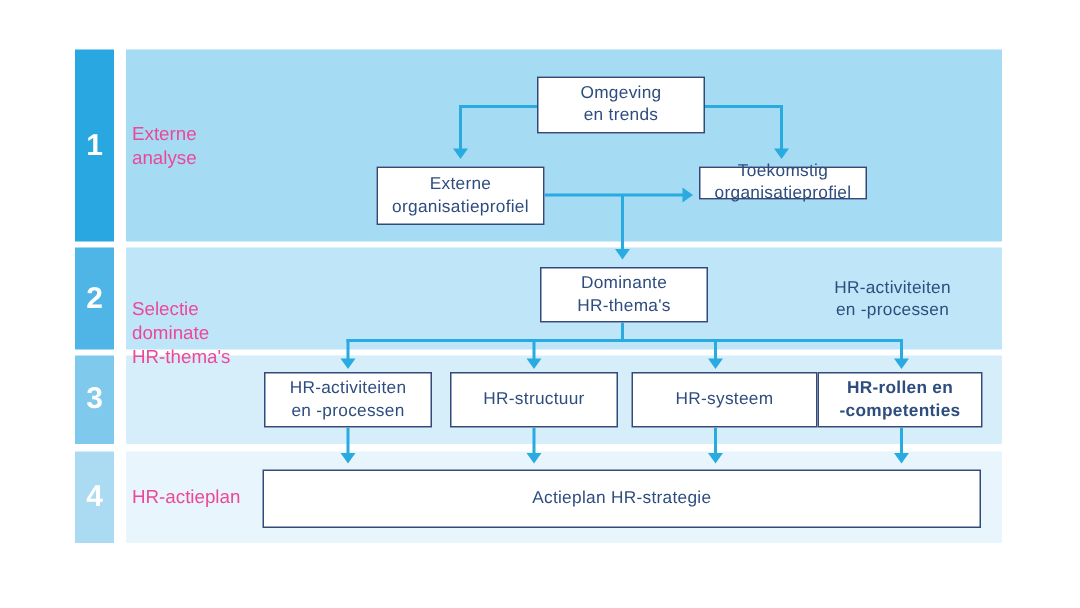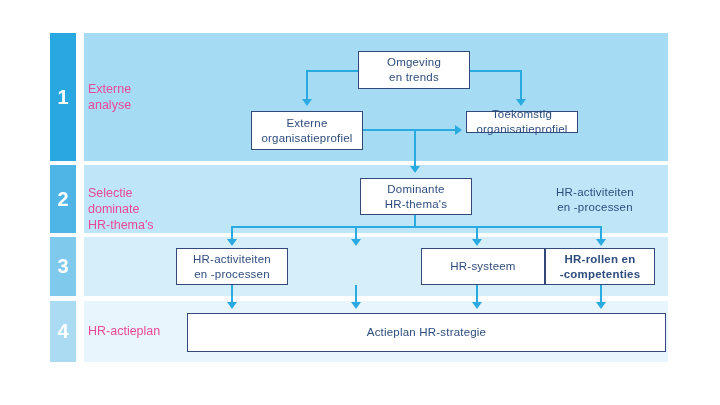--- a/index.html
+++ b/index.html
@@ -21,37 +21,37 @@
         color:#ffffff;font-weight:bold;font-size:20px;}
   .tile.t1{top:33px;height:128px;background:#29a7e0;}
   .tile.t2{top:165px;height:68px;background:#4fb5e7;}
   .tile.t3{top:237px;height:59px;background:#7fc9ed;}
   .tile.t4{top:301px;height:61px;background:#abdbf3;}
 
   
   .row-label{position:absolute;left:88px;width:92px;color:#ec4899;font-weight:normal;
              font-size:12.5px;line-height:1.3;white-space:pre-line;display:flex;align-items:center;}
   .row-label.l1{top:33px;height:128px;}
-  .row-label.l2{top:165px;height:88px;}
+  .row-label.l2{top:178px;height:88px;}
   .row-label.l3{top:237px;height:59px;}
   .row-label.l4{top:301px;height:61px;}
 
   
   .box{position:absolute;background:#ffffff;border:1.5px solid #33497a;box-sizing:border-box;
        display:flex;align-items:center;justify-content:center;text-align:center;
        color:#2e4d7f;font-size:11.5px;line-height:1.3;white-space:pre-line;letter-spacing:0.2px;}
   .box.omgeving{left:358px;top:51px;width:112px;height:38px;}
   .box.huidige{left:251px;top:111px;width:112px;height:39px;}
   .box.toekomstig{left:466px;top:111px;width:112px;height:22px;}
   .box.dominante{left:360px;top:178px;width:112px;height:37px;}
   .box.b3a{left:176px;top:248px;width:112px;height:37px;}
   .box.b3b{left:300px;top:248px;width:112px;height:37px;}
   .box.b3c{left:421px;top:248px;width:124px;height:37px;}
   .box.b3d{left:545px;top:248px;width:110px;height:37px;font-weight:bold;}
-  .box.actieplan{left:175px;top:313px;width:479px;height:39px;margin-left:12px;}
+  .box.actieplan{left:175px;top:313px;width:479px;height:39px;}
 
   .note{position:absolute;left:535px;top:185px;width:120px;text-align:center;
         color:#2e4d7f;font-size:11.5px;line-height:1.3;white-space:pre-line;letter-spacing:0.2px;}
 
   
   .hline,.vline{position:absolute;background:#29abe2;}
   .hline{height:2px;}
   .vline{width:2px;}
   .ah-down{position:absolute;width:0;height:0;
            border-left:5px solid transparent;border-right:5px solid transparent;
@@ -121,18 +121,19 @@
   <div class="box huidige">Externe
 organisatieprofiel</div>
   <div class="box toekomstig">Toekomstig
 organisatieprofiel</div>
   <div class="box dominante">Dominante
 HR-thema's</div>
   <div class="note">HR-activiteiten
 en -processen</div>
   <div class="box b3a">HR-activiteiten
 en -processen</div>
+  <div class="box b3b">HR-structuur</div>
   <div class="box b3c">HR-systeem</div>
   <div class="box b3d">HR-rollen en
 -competenties</div>
   <div class="box actieplan">Actieplan HR-strategie</div>
 
 </div>
 
 </body></html>

